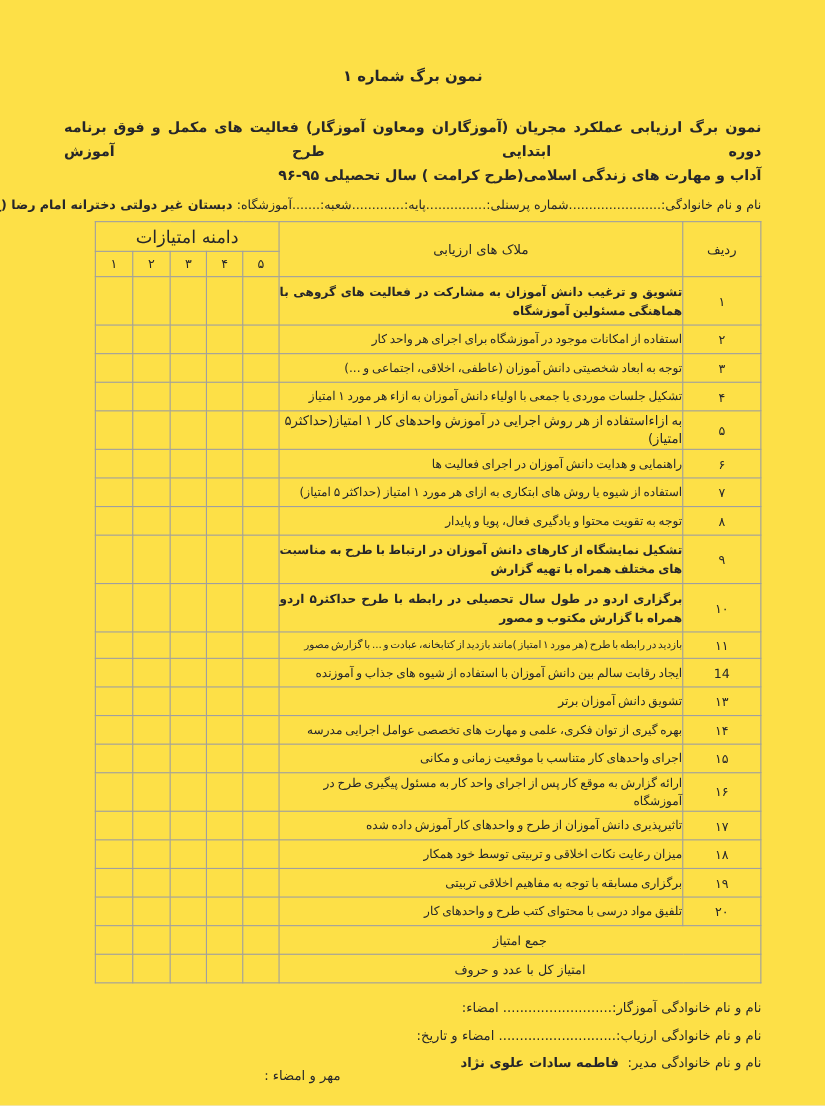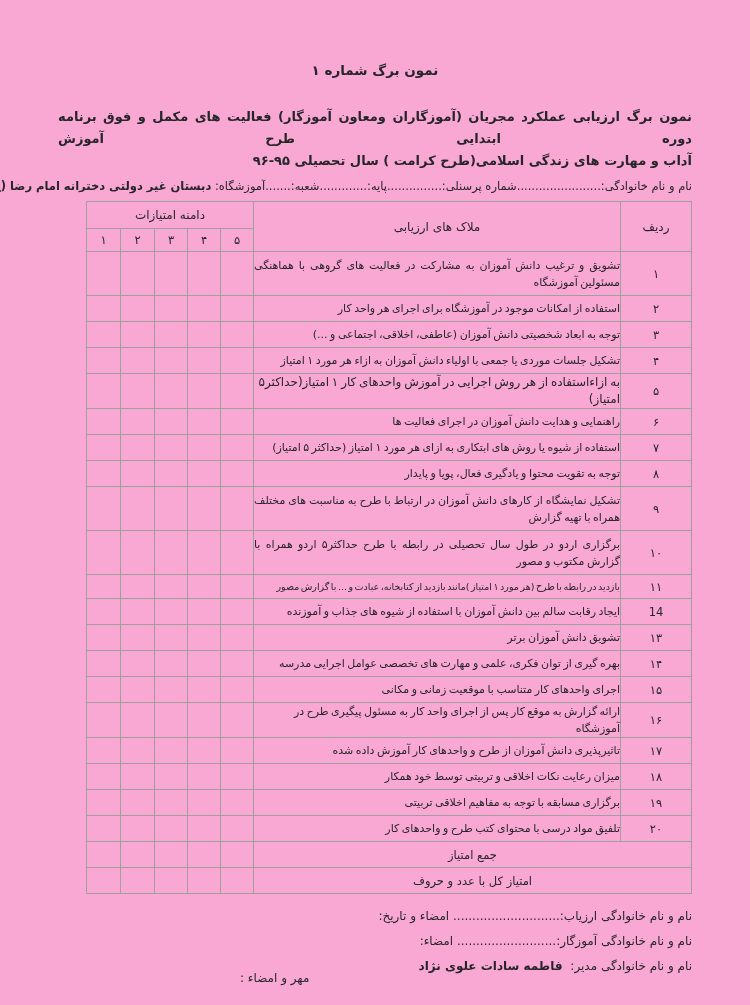--- a/index.html
+++ b/index.html
@@ -1,20 +1,20 @@
 <!DOCTYPE html>
 <html lang="fa" dir="rtl"><head>
 <meta charset="utf-8">
 <style>
   html,body{margin:0;padding:0;background:#e9e9e9;}
   .sheet{
     position:relative;
     width:750px;height:1005px;
     margin:0 auto;
-    background:#f9a8d4;
+    background:#fde047;
     box-sizing:border-box;
     padding:62px 58px 0 58px;
     direction:rtl;
     font-family:"DejaVu Sans",sans-serif;
     color:#26262a;
     overflow:hidden;
   }
   .form-title{
     text-align:center;
     font-size:13.5px;
@@ -39,35 +39,35 @@
     border-collapse:collapse;
     table-layout:fixed;
     width:605px;
   }
   table.eval td,table.eval th{
     border:1px solid #9f9f9f;
     padding:0;
     vertical-align:middle;
     font-weight:normal;
   }
-  th.h-range{height:26px;font-size:12px;font-weight:bold;text-align:center;}
+  th.h-range{height:26px;font-size:16px;font-weight:bold;text-align:center;}
   th.h-rdif,th.h-criteria{font-size:12px;font-weight:bold;text-align:center;}
   td.h-digit{height:22px;text-align:center;font-size:11.5px;font-weight:bold;}
   tr.row{height:26px;}
   tr.row.tall{height:44px;}
   tr.row.small{height:24px;}
   td.c-num{text-align:center;font-size:11.5px;}
   td.c-crit{
     text-align:right;
     padding:2px 8px 2px 4px;
     font-size:11px;
     word-spacing:-1px;
     line-height:17px;
   }
-  tr.tall td.c-crit{text-align:justify;}
+  tr.tall td.c-crit{text-align:justify;font-weight:bold;}
   tr.mid td.c-crit{font-size:12px;}
   tr.small td.c-crit{font-size:9.5px;word-spacing:-1.5px;}
   tr.summary{height:26px;}
   td.summary-cell{
     text-align:center;
     font-size:11.5px;
     padding-left:68px;
   }
   .footer{margin-top:10px;font-size:12px;}
   .f-line{
@@ -324,22 +324,22 @@
         <td></td>
         <td></td>
         <td></td>
         <td></td>
         <td></td>
       </tr>
     </tbody>
   </table>
 
   <div class="footer">
+    <div class="f-line">نام و نام خانوادگی آموزگار:.......................... امضاء:</div>
     <div class="f-line">نام و نام خانوادگی ارزیاب:............................ امضاء و تاریخ:</div>
-    <div class="f-line">نام و نام خانوادگی آموزگار:.......................... امضاء:</div>
     <div class="f-line principal">
       <span>نام و نام خانوادگی مدیر:</span>
       <span class="bold">فاطمه سادات علوی نژاد</span>
       <span class="seal">مهر و امضاء :</span>
     </div>
   </div>
 
 </div>
 
 </body></html>

